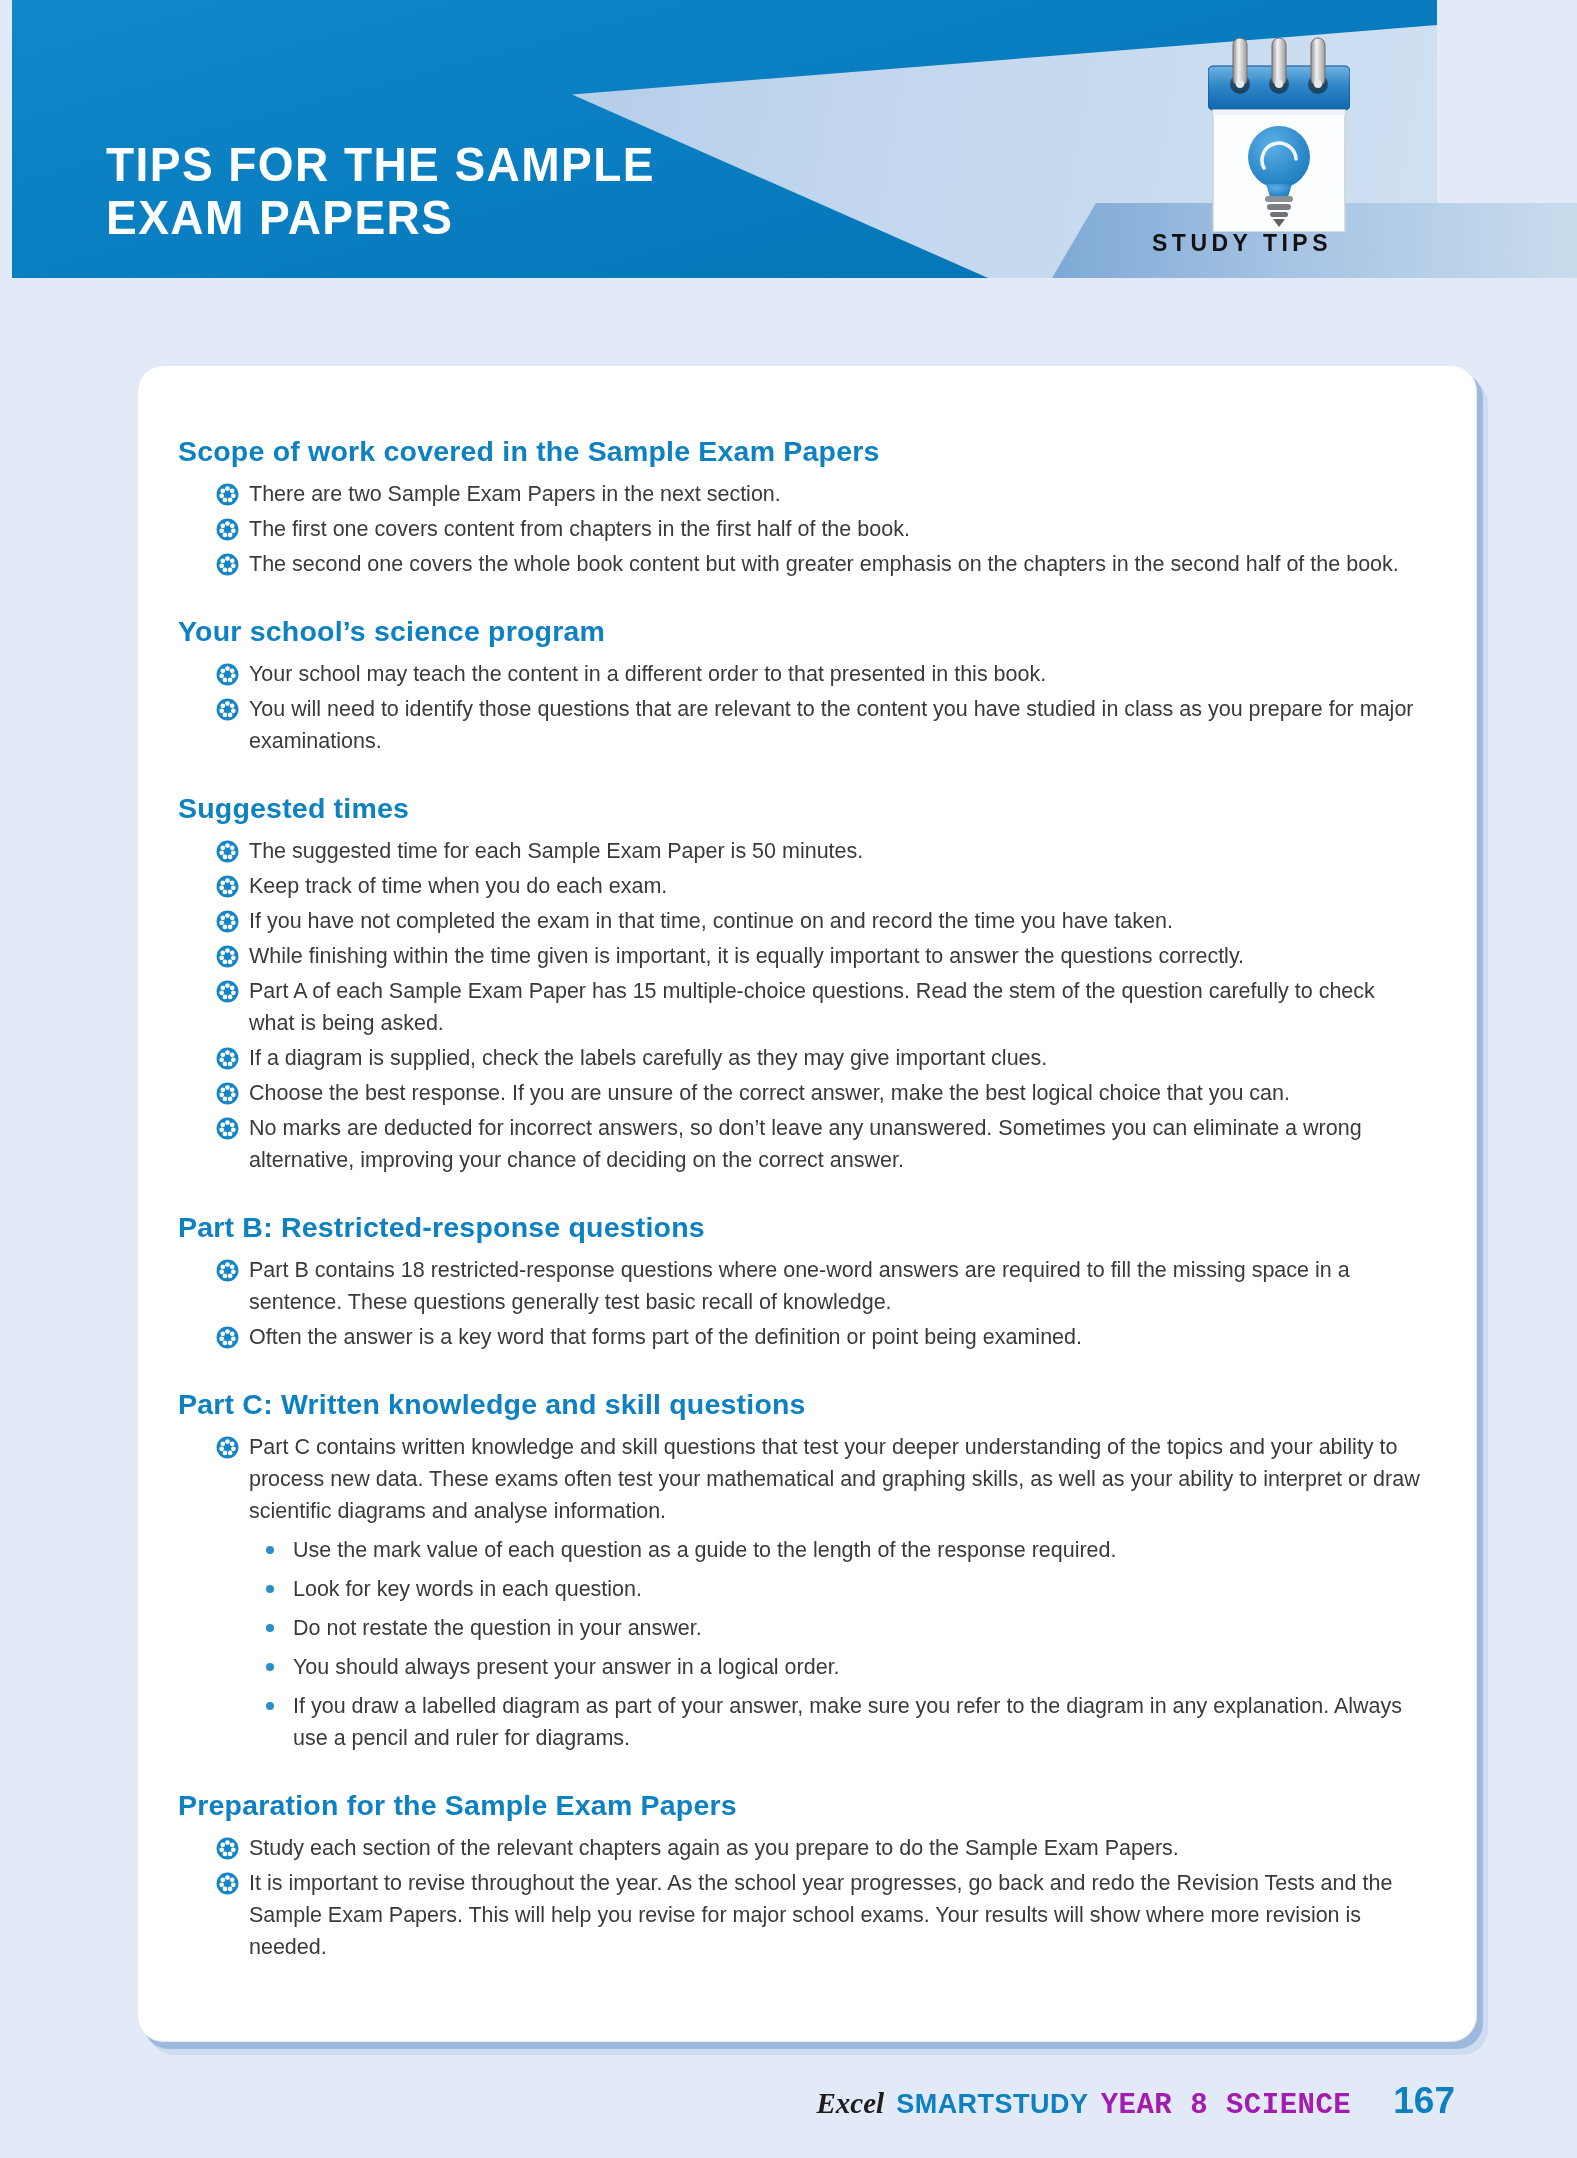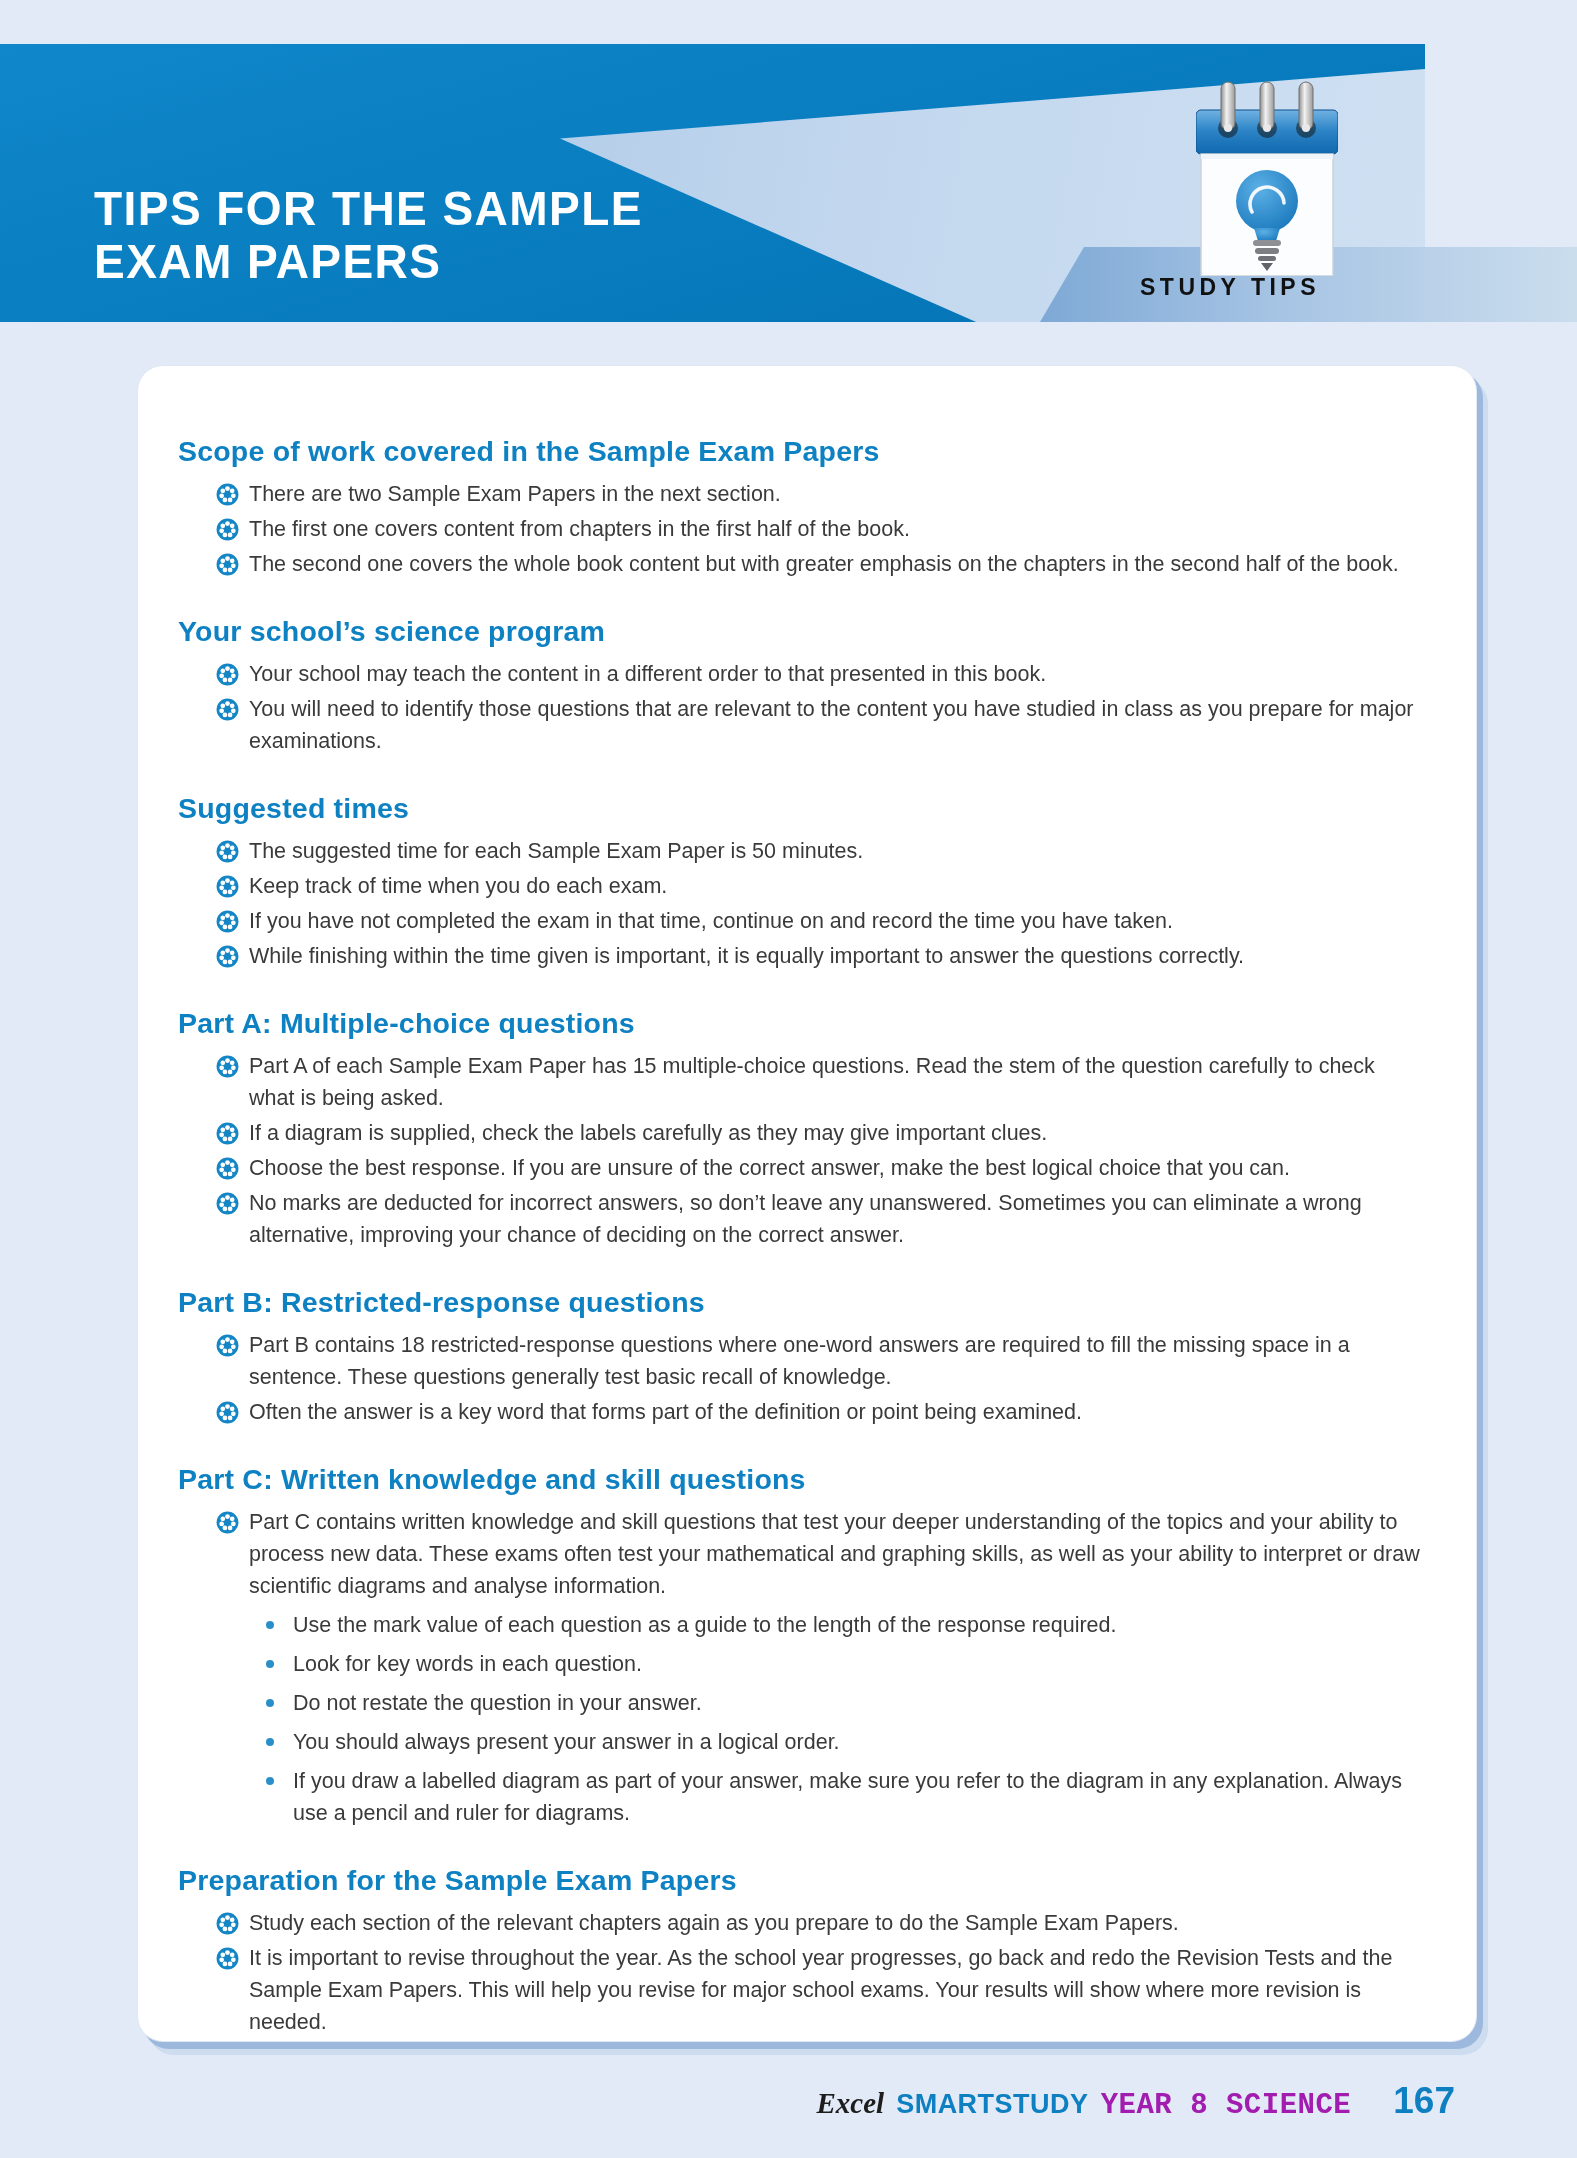--- a/index.html
+++ b/index.html
@@ -6,23 +6,22 @@
   body{
     width:1577px;height:2158px;
     position:relative;
     background:#e1eaf6;
     font-family:"Liberation Sans",sans-serif;
     overflow:hidden;
   }
 
   
   .header{
-    position:absolute;left:0;top:0;width:1425px;height:278px;
+    position:absolute;left:12px;top:0;width:1425px;height:278px;
     background:linear-gradient(165deg,#0f87ca 0%,#0679bb 70%,#0573b4 100%);
-    margin-top:44px;
   }
   .header .wedge{
     position:absolute;inset:0;
     background:linear-gradient(100deg,#9cbde0 0%,#c2d7ee 60%,#cfe0f2 100%);
     clip-path:polygon(39.3% 34%,100% 9%,100% 100%,68.5% 100%);
   }
   .header .band{
     position:absolute;left:1040px;top:203px;width:537px;height:75px;
     background:linear-gradient(90deg,#7ea9d5 0%,#a7c4e4 45%,#cadded 100%);
     clip-path:polygon(44px 0,100% 0,100% 100%,0 100%);
@@ -237,21 +236,20 @@
       <div class="b">
         <svg class="gear">
             <use href="#gearsym"></use>
           </svg>
         <span class="t">While finishing within the time given is important, it is equally important to answer the questions correctly.</span>
       </div>
     </div>
   </section>
 
   <section class="sec">
-    <h2>Part A: Multiple-choice questions</h2>
     <div class="items">
       <div class="b">
         <svg class="gear">
             <use href="#gearsym"></use>
           </svg>
         <span class="t">Part A of each Sample Exam Paper has 15 multiple-choice questions. Read the stem of the question carefully to check what is being asked.</span>
       </div>
       <div class="b">
         <svg class="gear">
             <use href="#gearsym"></use>

